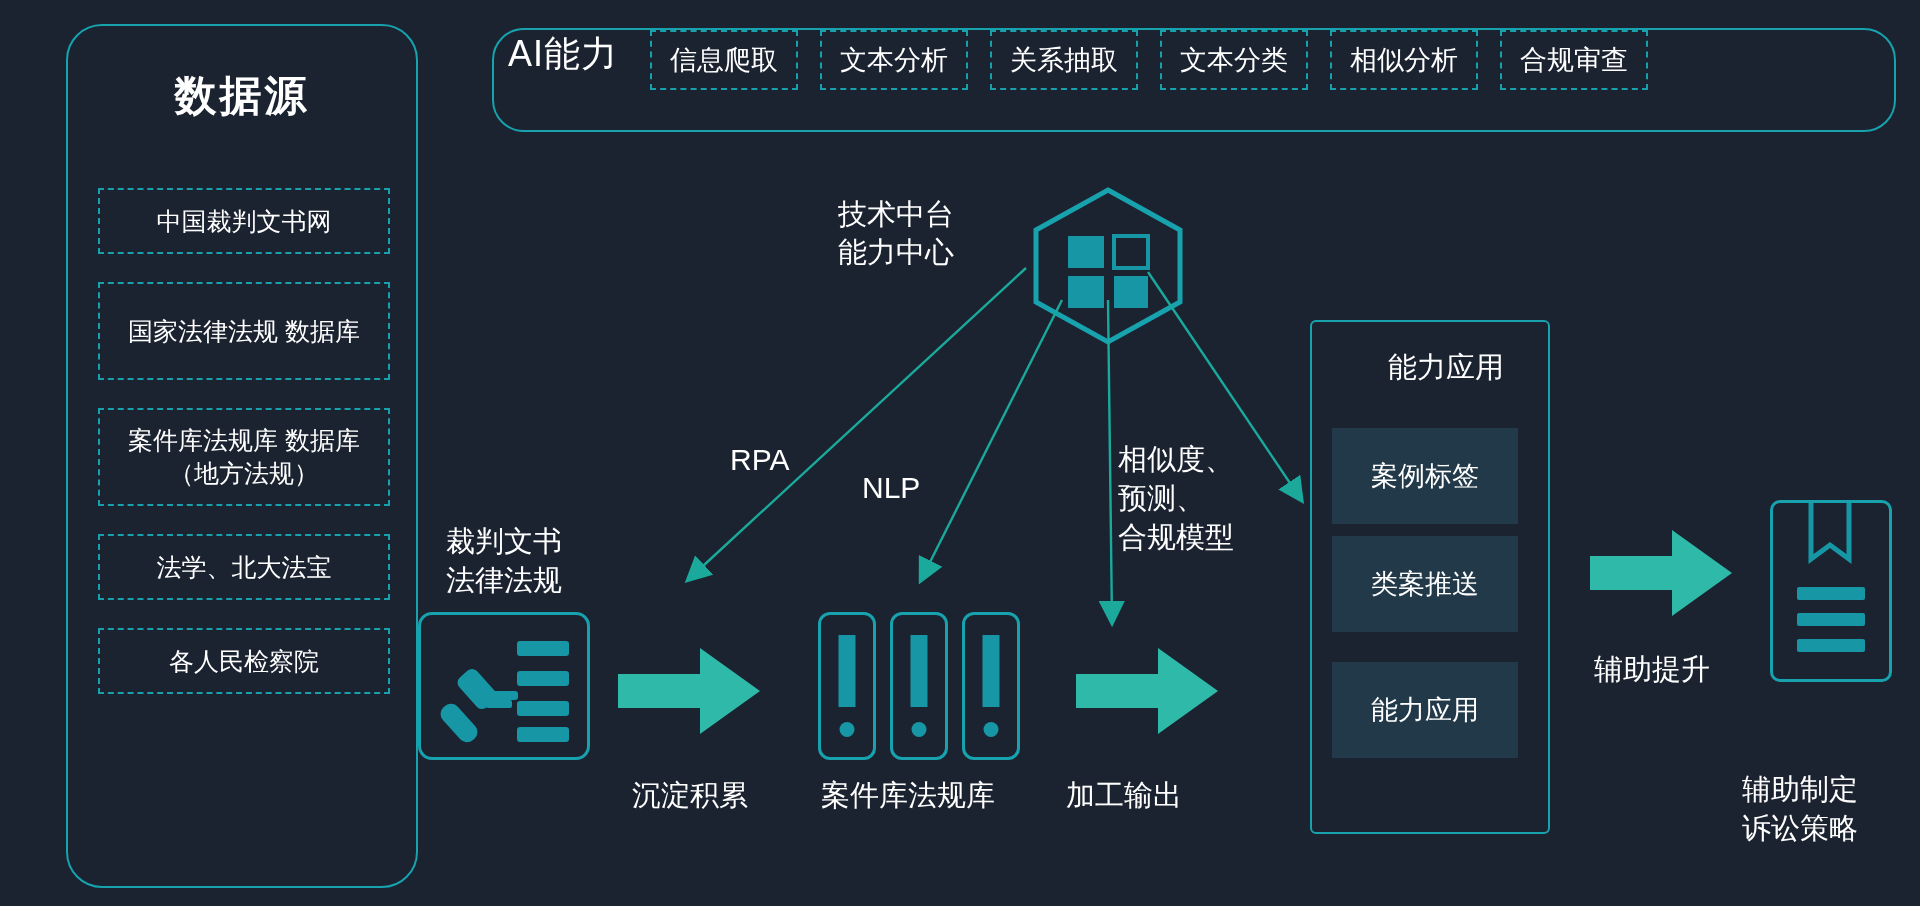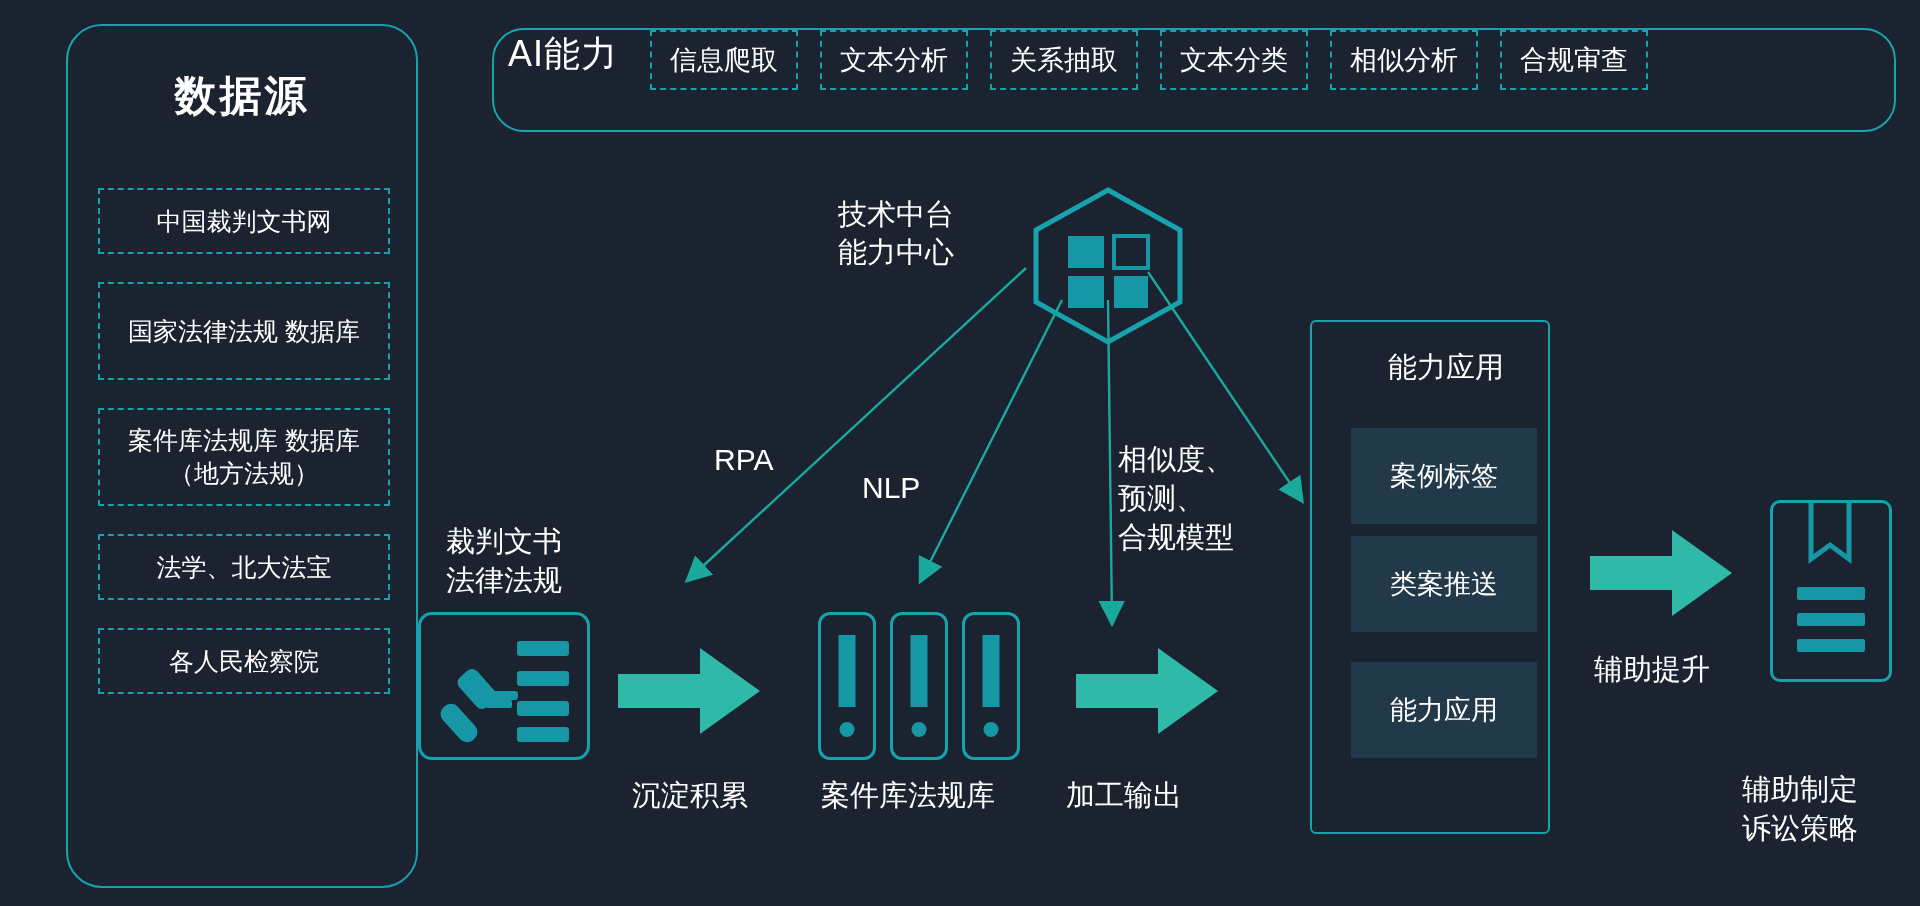--- a/index.html
+++ b/index.html
@@ -59,21 +59,21 @@
     color: #ffffff; font-size: 29px; font-weight: 500;
     line-height: 1.32; text-align: center; white-space: pre-line;
   }
   .hexwrap { position: absolute; left: 1028px; top: 186px; width: 160px; height: 160px; }
 
   
   .flow-label {
     position: absolute; color: #ffffff; font-weight: 500;
     line-height: 1.34; white-space: pre-line;
   }
-  .lbl-rpa   { left: 714px; top: 440px; font-size: 30px; }
+  .lbl-rpa   { left: 730px; top: 440px; font-size: 30px; }
   .lbl-nlp   { left: 862px; top: 468px; font-size: 30px; }
   .lbl-sim   { left: 1118px; top: 440px; font-size: 29px; }
 
   
   .node-cap {
     position: absolute; color: #ffffff; font-size: 29px;
     font-weight: 500; text-align: center; line-height: 1.34;
     white-space: pre-line;
   }
   .doc-box {
@@ -93,21 +93,21 @@
   .cap-panel {
     position: absolute; left: 1310px; top: 320px;
     width: 240px; height: 514px;
     border: 2px solid #17a2ae; border-radius: 6px;
   }
   .cap-title {
     position: absolute; left: 0; top: 26px; width: 100%;
     text-align: center; color: #ffffff; font-size: 29px; font-weight: 500; padding-left: 32px;
   }
   .cap-card {
-    position: absolute; left: 39px; width: 186px; height: 96px;
+    position: absolute; left: 20px; width: 186px; height: 96px;
     background: #22394a; color: #ffffff; font-size: 27px; font-weight: 500;
     display: flex; align-items: center; justify-content: center;
   }
   .cap-card.c0 { top: 106px; }
   .cap-card.c1 { top: 214px; }
   .cap-card.c2 { top: 340px; }
 
   
   .book-box {
     position: absolute; left: 1770px; top: 500px;

